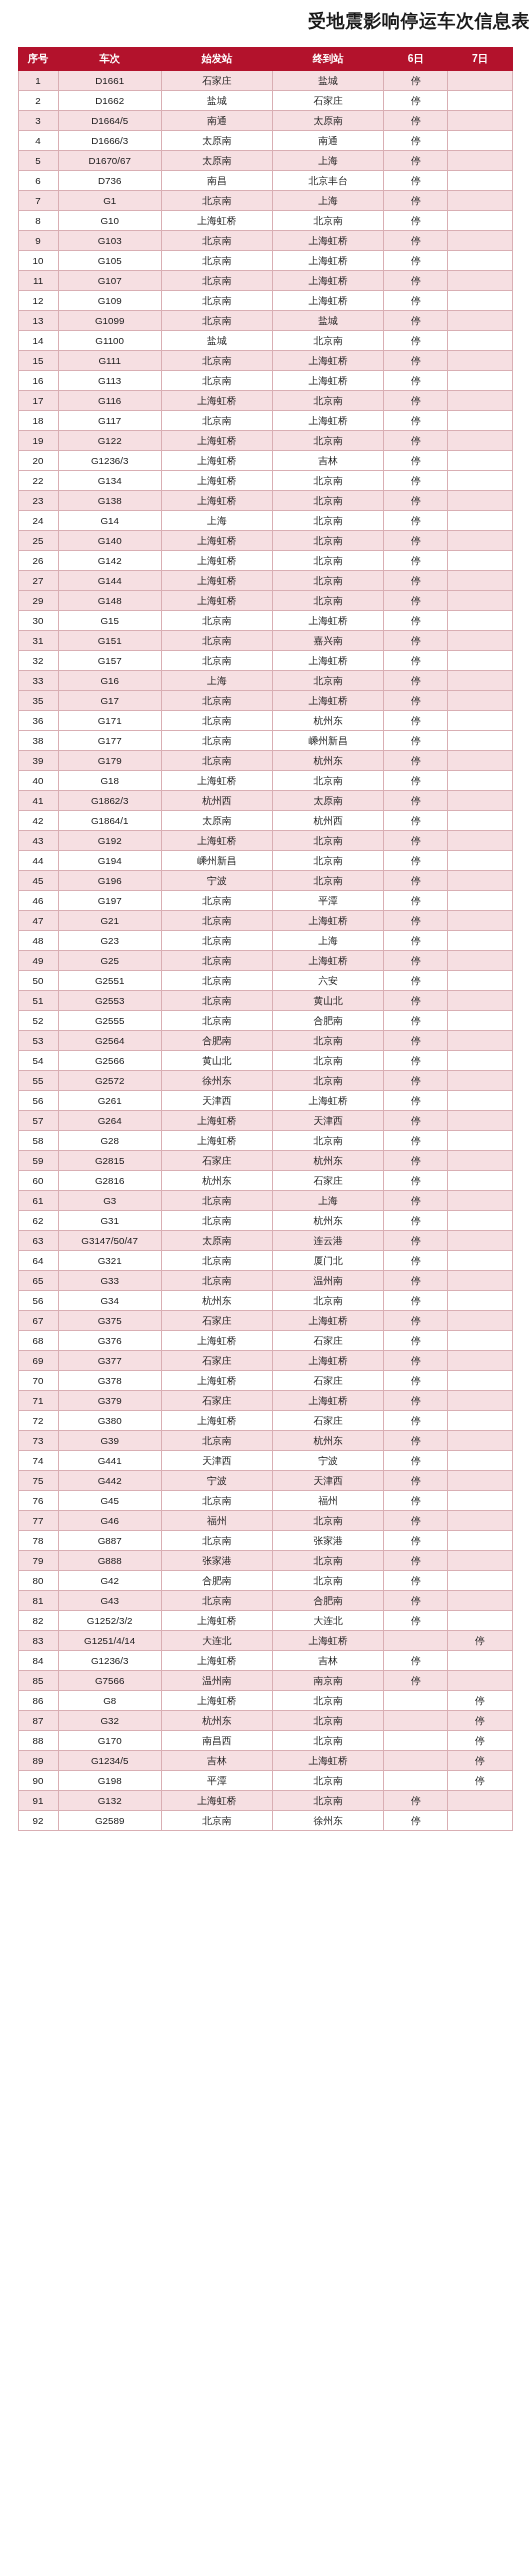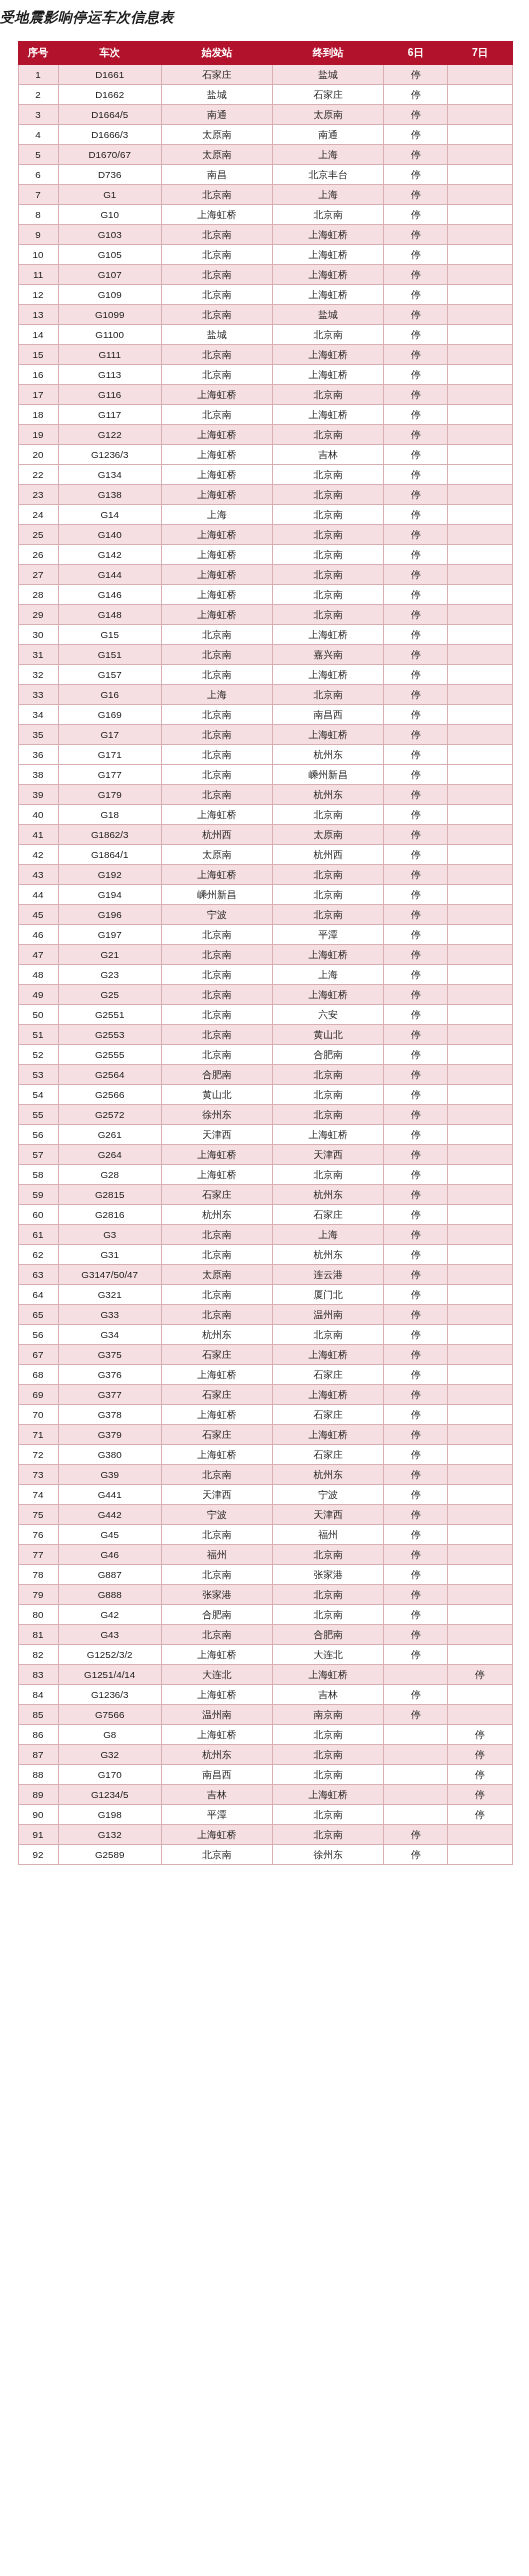--- a/index.html
+++ b/index.html
@@ -13,27 +13,26 @@
     -webkit-font-smoothing: antialiased;
   }
   .page {
     width: 530px;
     margin: 0 auto;
     background: #ffffff;
     padding-top: 9.3px;
     box-sizing: border-box;
   }
   .page-title {
-    text-align: left;
-    font-size: 14px;
+    text-align: right;
+    font-size: 18px;
     font-weight: bold;
     color: #1a1a1a;
     letter-spacing: 0.5px;
     margin-bottom: 8.2px;
-    font-style: italic;
   }
   .table-wrap {
     width: 495px;
     margin: 14px auto;
   }
   table.train-table {
     border-collapse: collapse;
     width: 100%;
     table-layout: fixed;
     font-size: 9.8px;
@@ -300,28 +299,20 @@
             <td class="stop"></td>
           </tr>
           <tr class="odd">
             <td>27</td>
             <td>G144</td>
             <td>上海虹桥</td>
             <td>北京南</td>
             <td class="stop">停</td>
             <td class="stop"></td>
           </tr>
-          <tr class="even">
-            <td>28</td>
-            <td>G146</td>
-            <td>上海虹桥</td>
-            <td>北京南</td>
-            <td class="stop">停</td>
-            <td class="stop"></td>
-          </tr>
           <tr class="odd">
             <td>29</td>
             <td>G148</td>
             <td>上海虹桥</td>
             <td>北京南</td>
             <td class="stop">停</td>
             <td class="stop"></td>
           </tr>
           <tr class="even">
             <td>30</td>
@@ -345,28 +336,20 @@
             <td>北京南</td>
             <td>上海虹桥</td>
             <td class="stop">停</td>
             <td class="stop"></td>
           </tr>
           <tr class="odd">
             <td>33</td>
             <td>G16</td>
             <td>上海</td>
             <td>北京南</td>
-            <td class="stop">停</td>
-            <td class="stop"></td>
-          </tr>
-          <tr class="even">
-            <td>34</td>
-            <td>G169</td>
-            <td>北京南</td>
-            <td>南昌西</td>
             <td class="stop">停</td>
             <td class="stop"></td>
           </tr>
           <tr class="odd">
             <td>35</td>
             <td>G17</td>
             <td>北京南</td>
             <td>上海虹桥</td>
             <td class="stop">停</td>
             <td class="stop"></td>

